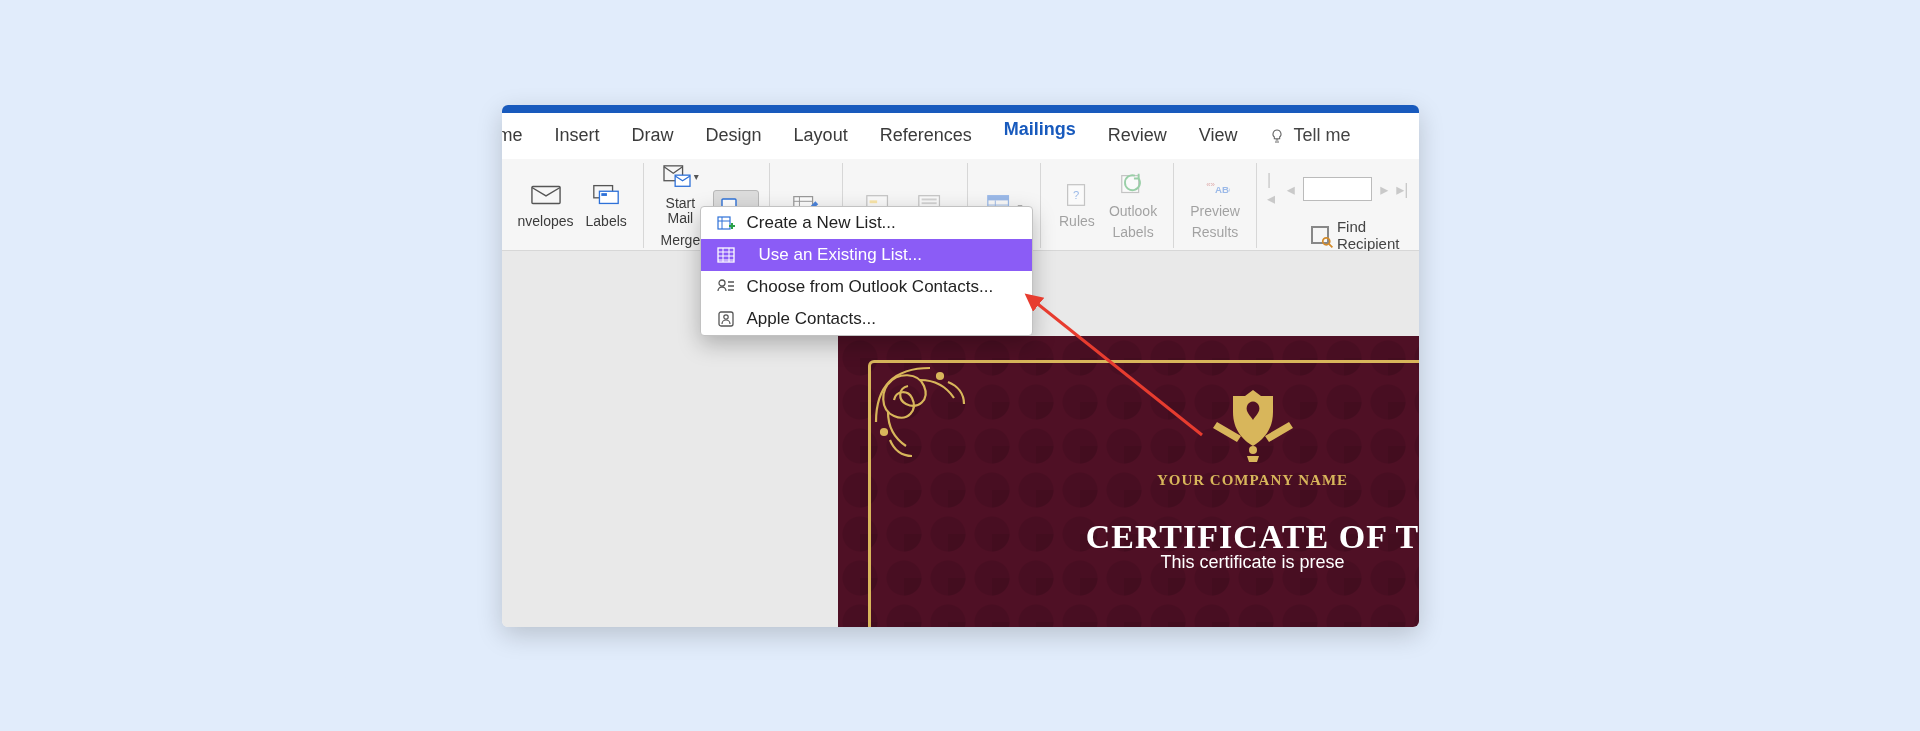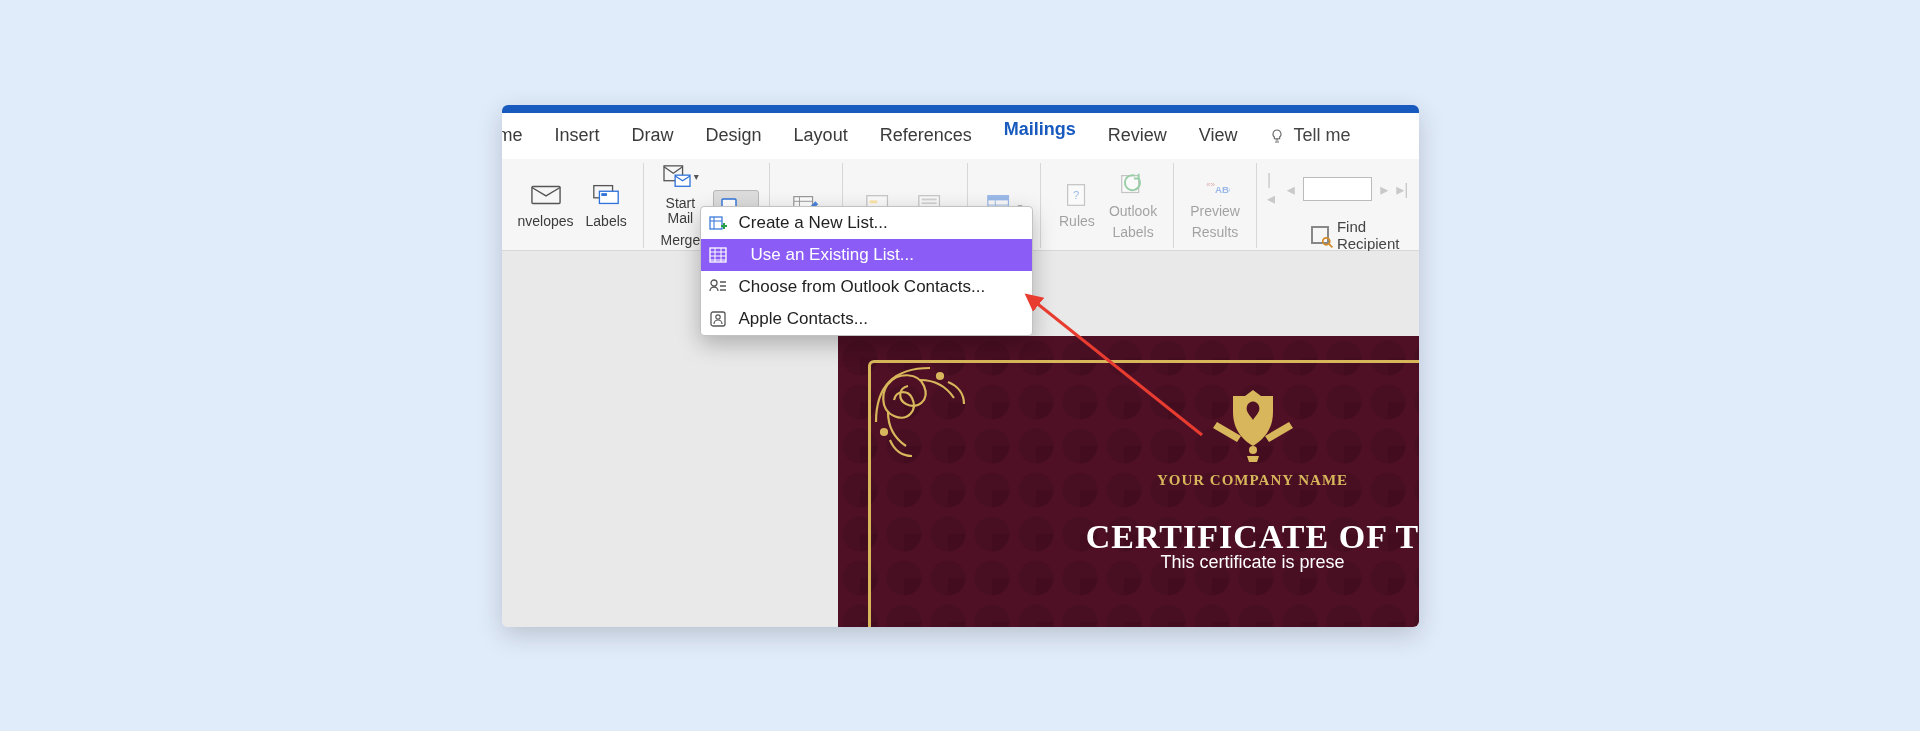--- a/index.html
+++ b/index.html
@@ -23,21 +23,21 @@
   .iconbtn.pressed { background:#dcdcdc; border:1px solid #b8b8b8; }
   .chev { font-size:10px; color:#555; margin-left:2px; }
   .recnav { display:flex; align-items:center; gap:8px; }
   .recnav .box { width:72px; height:24px; border:1px solid #bbb; background:#fff; }
   .recnav .arrw { color:#c9c9c9; font-size:16px; }
   .find { display:flex; align-items:center; gap:8px; font-size:15px; color:#444;padding-left:44px; }
   .find .sq { width:18px; height:18px; border:2px solid #888; }
   .find .mag { width:14px; height:14px; }
 
   .dropdown { position:absolute; left:198px; top:47px; width:333px; background:#fff; border:1px solid #c2c2c2; border-radius:4px; box-shadow:0 8px 22px rgba(0,0,0,.25); z-index:50; overflow:hidden; }
-  .dropdown .mi { display:flex; align-items:center; gap:12px; padding:6px 8px; font-size:17px; color:#222; height:32px; }
+  .dropdown .mi { display:flex; align-items:center; gap:12px; padding:6px 16px; font-size:17px; color:#222; height:32px; }
   .dropdown .mi.sel { background:#8b5cf6; color:#fff;gap:24px; }
   .dropdown .mi .ic { width:18px; height:18px; flex:0 0 18px; }
 
   .canvas { position:absolute; left:0; top:146px; right:0; bottom:0; background:#e9e9e9; }
   .page { position:absolute; left:336px; top:85px; width:830px; height:430px; background:#4f1025; overflow:hidden; }
   .page::before { content:""; position:absolute; inset:0;
     background:
       radial-gradient(circle at 22px 22px, rgba(0,0,0,.18) 17px, transparent 18px) 0 0/44px 44px,
       radial-gradient(circle at 0 0, rgba(0,0,0,.18) 17px, transparent 18px) 22px 22px/44px 44px;
     opacity:.45; }

